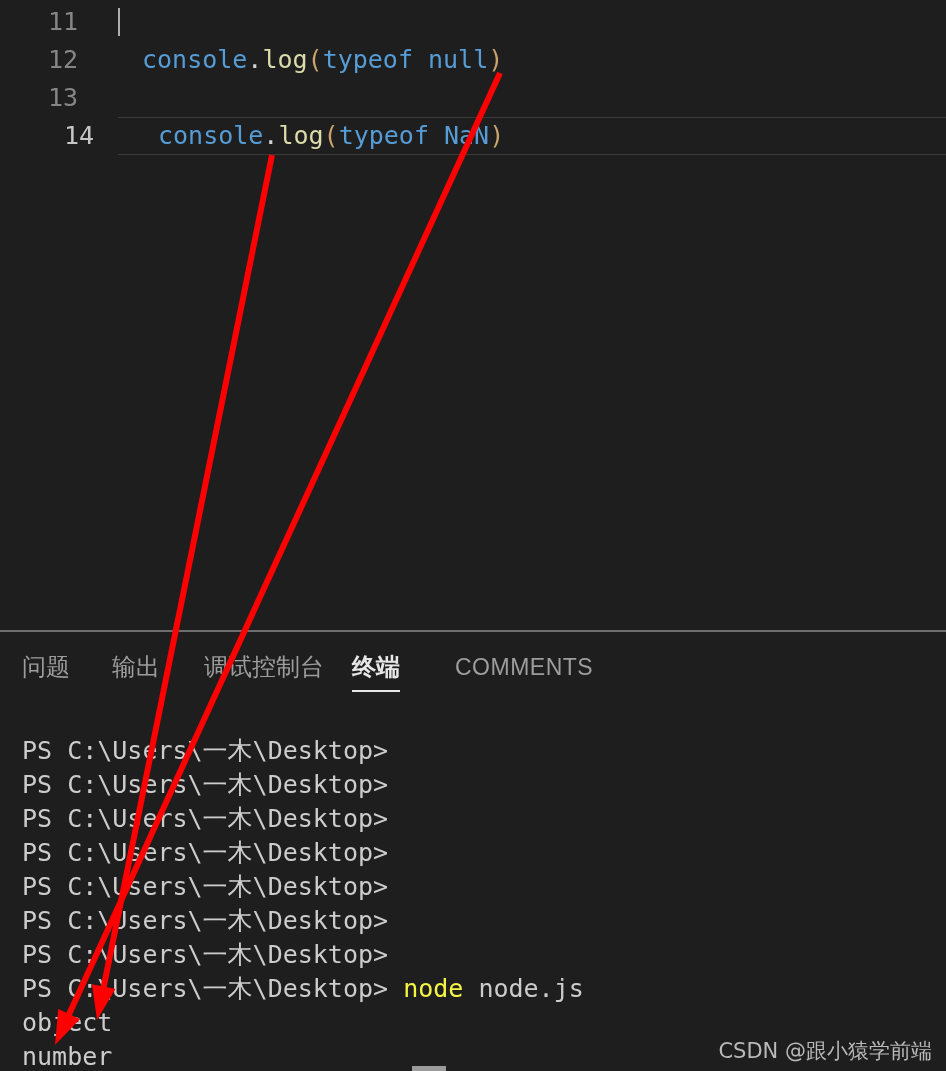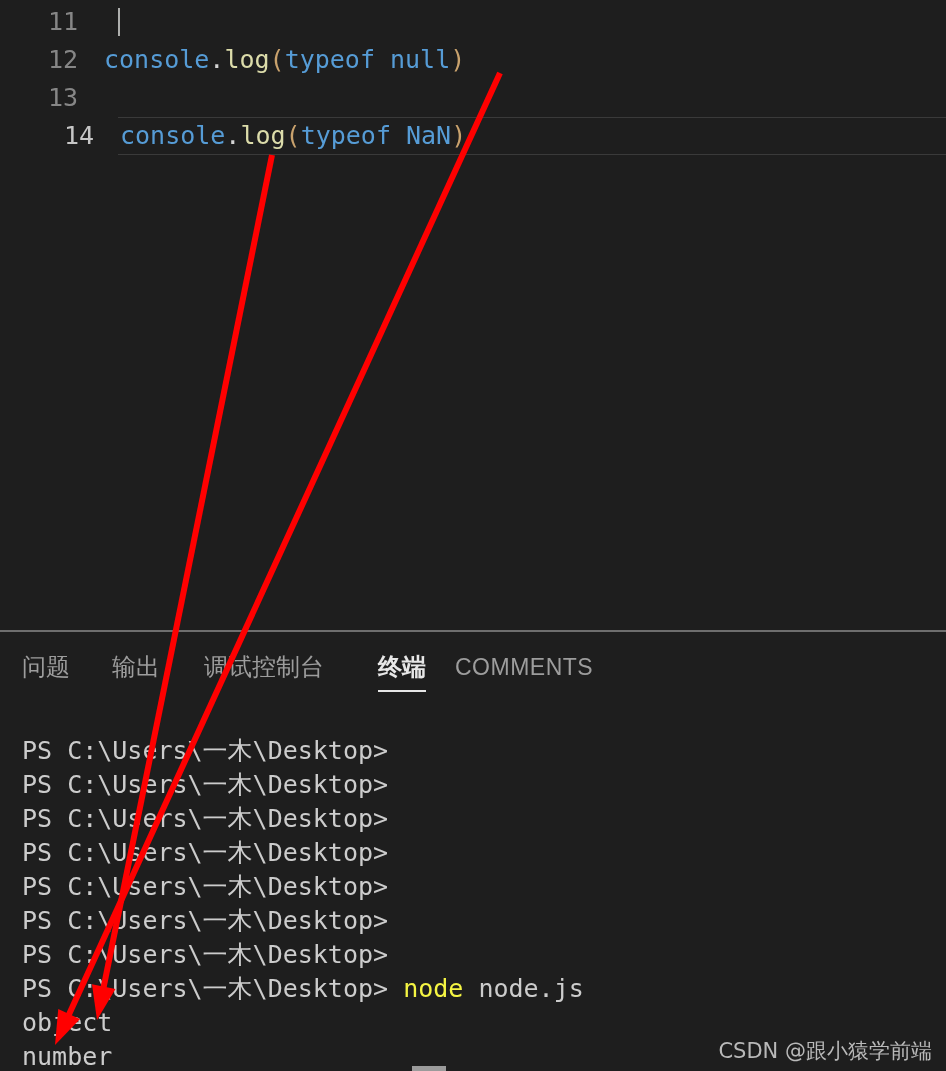--- a/index.html
+++ b/index.html
@@ -42,21 +42,21 @@
   .ln {
     width: 78px;
     text-align: right;
     color: #868686;
     font-family: "DejaVu Sans Mono", monospace;
     font-size: 25px;
     flex: 0 0 78px;
   }
   .ln.active { color: #c6c6c6; padding-left: 16px; }
   .code-text {
-    margin-left: 26px;
+    margin-left: 64px;
     white-space: pre;
   }
   .tok-fn      { color: #569cd6; }
   .tok-prop    { color: #dcdcaa; }
   .tok-paren   { color: #c9a26d; }
   .tok-kw      { color: #569cd6; }
   .tok-const   { color: #569cd6; }
   .tok-dot     { color: #d4d4d4; }
 
   .cursor {
@@ -193,21 +193,21 @@
   </div>
 
   <div id="panel-divider"></div>
 
   <div id="panel">
 
     <div id="panel-tabs">
         <div class="panel-tab" style="left: 22px;">问题</div>
         <div class="panel-tab" style="left: 112px;">输出</div>
         <div class="panel-tab" style="left: 204px;">调试控制台</div>
-        <div class="panel-tab active" style="left: 378px; font-family: Liberation Serif, serif;">终端</div>
+        <div class="panel-tab active" style="left: 352px; font-family: Liberation Serif, serif;">终端</div>
         <div class="panel-tab latin" style="left: 455px;">COMMENTS</div>
       </div>
 
     <div id="terminal">
         <div class="term-line" style="top: 28px;"><span>PS C:\Users\一木\Desktop&gt;</span></div>
         <div class="term-line" style="top: 62px;"><span>PS C:\Users\一木\Desktop&gt;</span></div>
         <div class="term-line" style="top: 96px;"><span>PS C:\Users\一木\Desktop&gt;</span></div>
         <div class="term-line" style="top: 130px;"><span>PS C:\Users\一木\Desktop&gt;</span></div>
         <div class="term-line" style="top: 164px;"><span>PS C:\Users\一木\Desktop&gt;</span></div>
         <div class="term-line" style="top: 198px;"><span>PS C:\Users\一木\Desktop&gt;</span></div>

